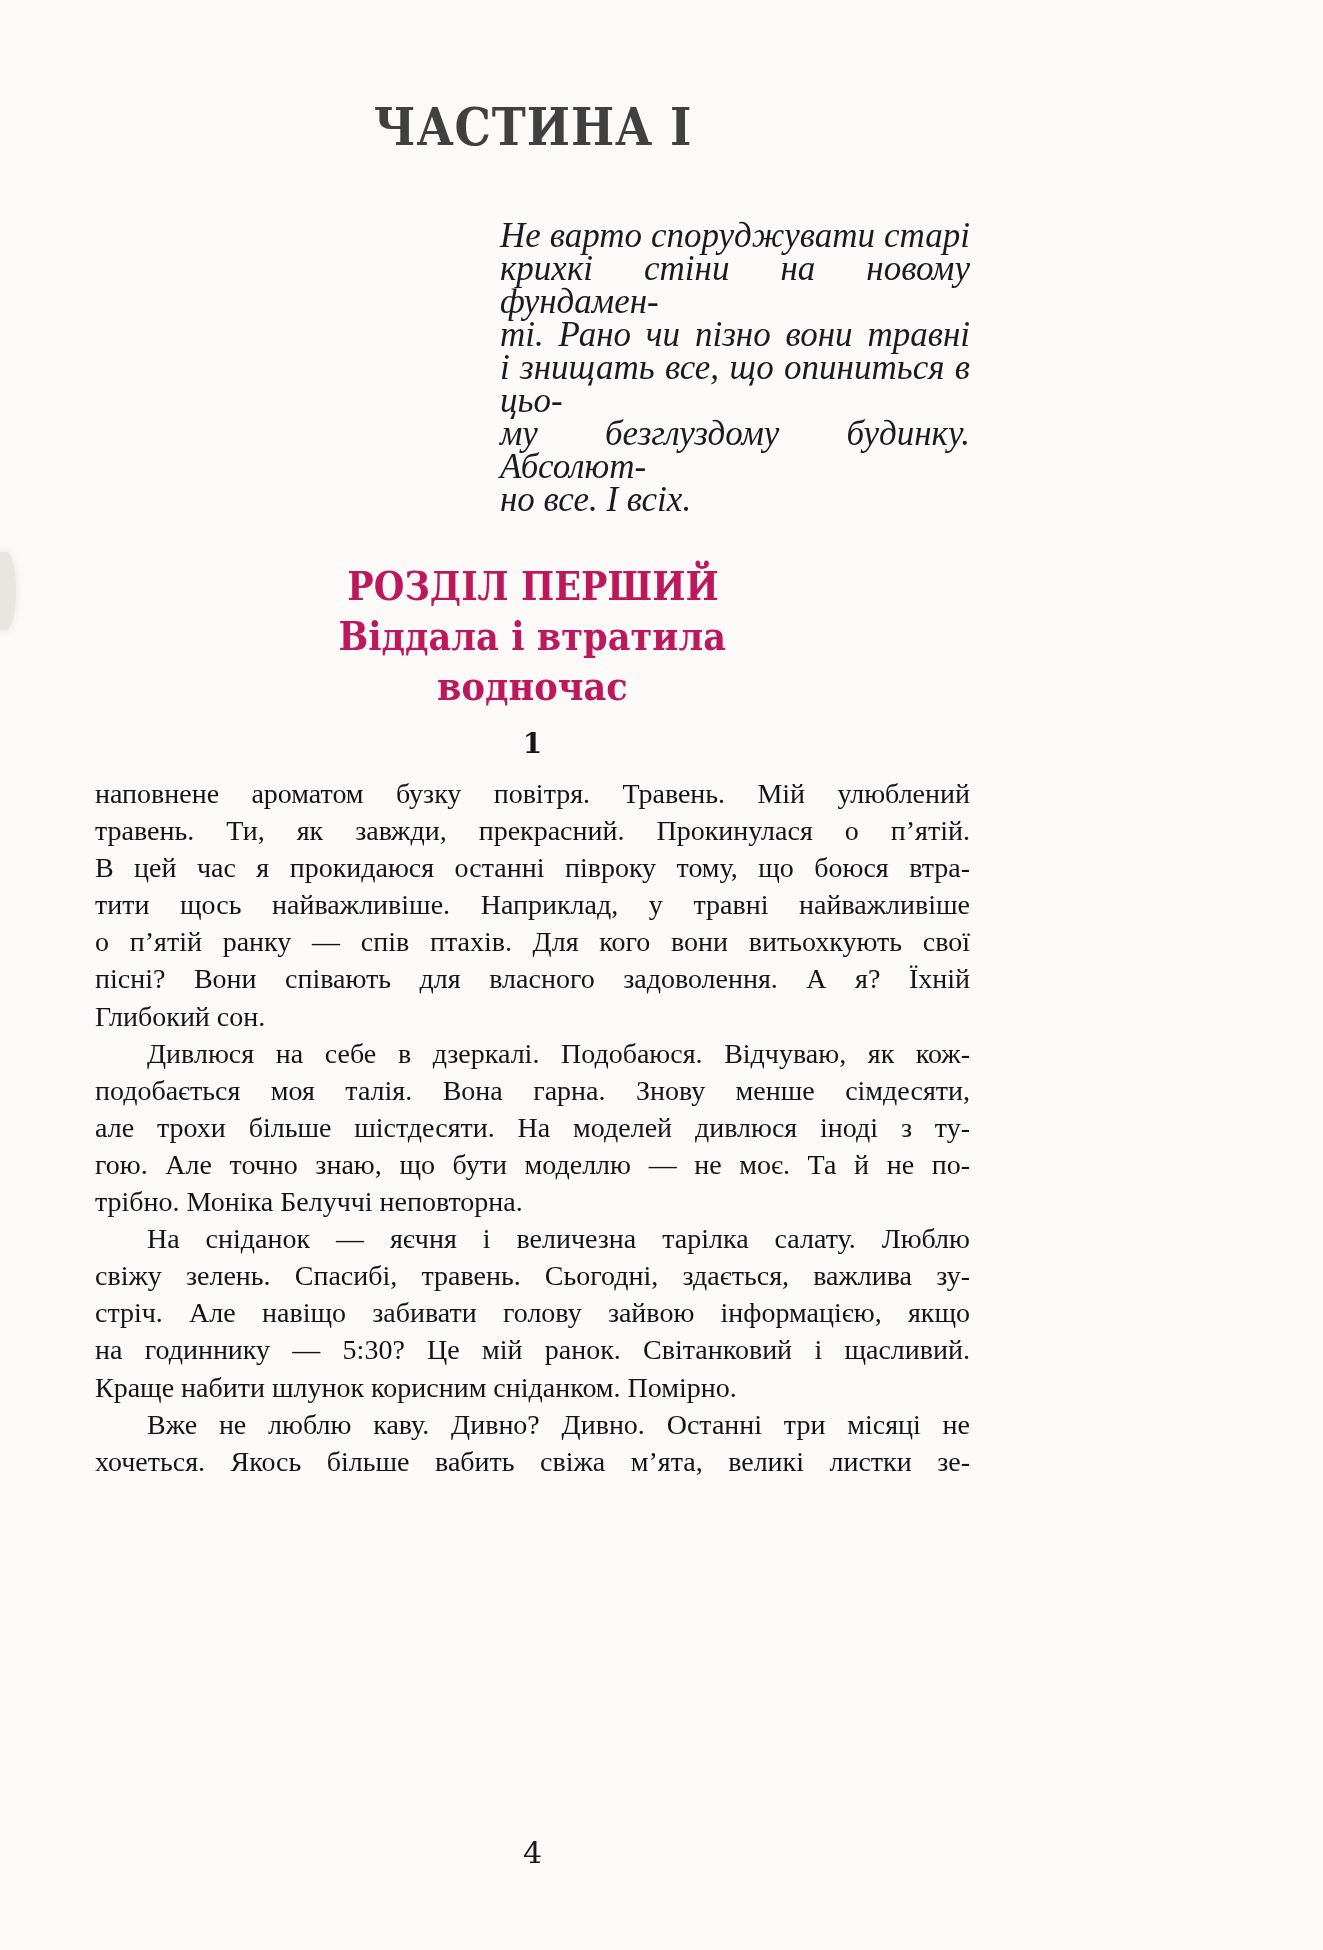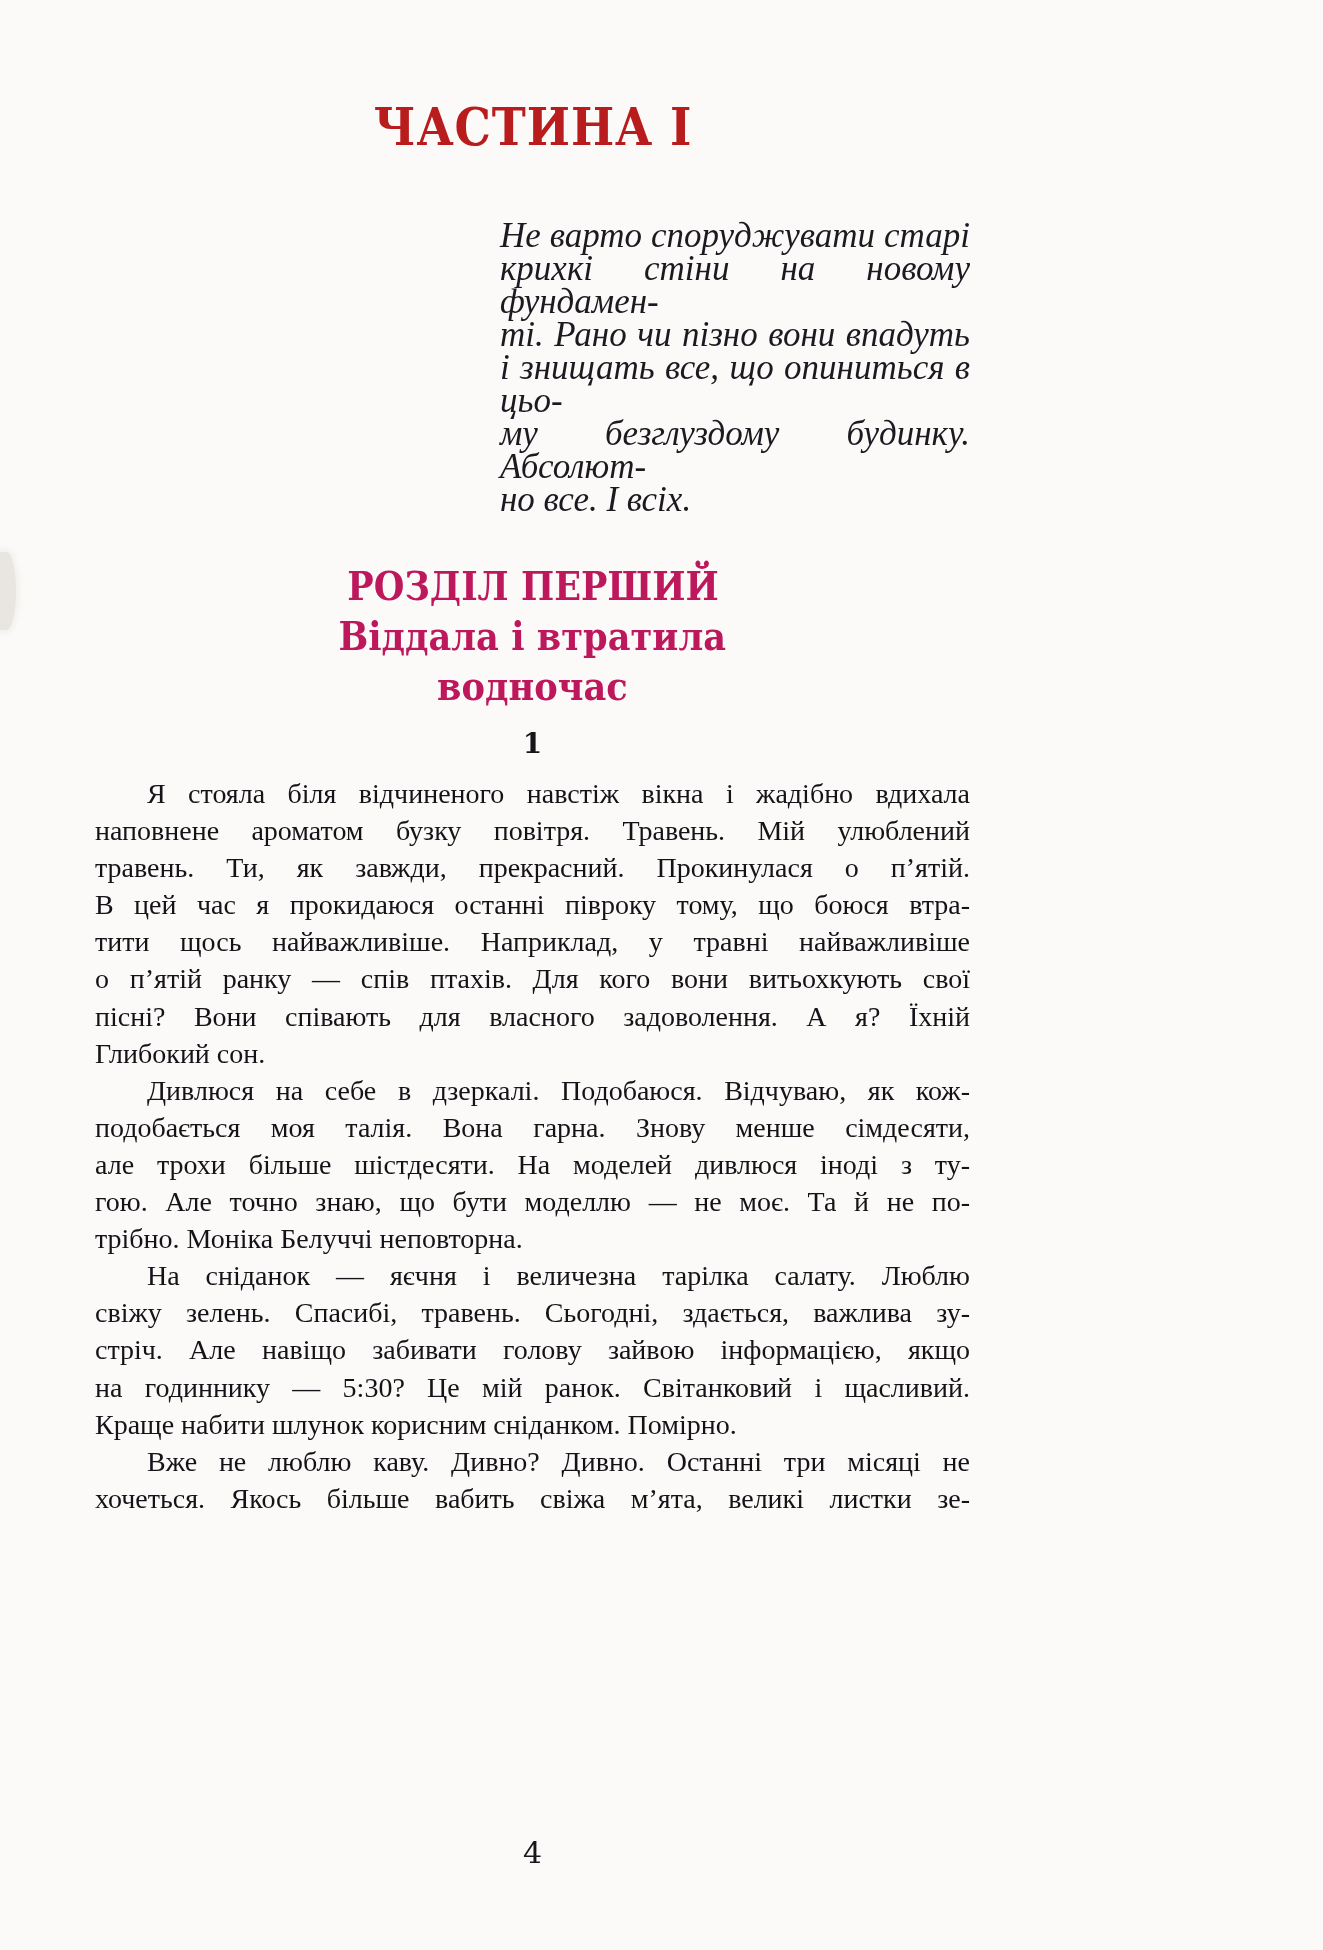--- a/index.html
+++ b/index.html
@@ -33,21 +33,21 @@
     border-radius: 0 60% 60% 0 / 0 50% 50% 0;
     box-shadow: 0 0 6px 2px #efece7;
   }
   .part-title {
     margin: 97px 0 0 0;
     text-align: center;
     font-size: 52px;
     line-height: 60px;
     font-weight: bold;
     font-family: "DejaVu Serif", serif;
-    color: #b91c1c;
+    color: #404040;
     letter-spacing: 1px;
   }
   .part-title .slab,
   .chapter .slab {
     display: inline-block;
     transform: scaleX(0.88);
     transform-origin: center;
     white-space: nowrap;
   }
   .epigraph {
@@ -118,38 +118,37 @@
 
   <div class="artifact"></div>
 
   <div class="column">
 
     <h1 class="part-title"><span class="slab">ЧАСТИНА I</span></h1>
 
     <div class="epigraph">
       <div class="ep-line just">Не варто споруджувати старі</div>
       <div class="ep-line just">крихкі стіни на новому фундамен-</div>
-      <div class="ep-line just">ті. Рано чи пізно вони впадуть</div>
+      <div class="ep-line just">ті. Рано чи пізно вони травні</div>
       <div class="ep-line just">і знищать все, що опиниться в цьо-</div>
       <div class="ep-line just">му безглуздому будинку. Абсолют-</div>
       <div class="ep-line">но все. І всіх.</div>
     </div>
 
     <div class="chapter">
       <h2 class="chapter-heading"><span class="slab">РОЗДІЛ ПЕРШИЙ</span></h2>
       <div class="chapter-subtitle"><span class="slab">Віддала і втратила</span></div>
       <div class="chapter-subtitle"><span class="slab">водночас</span></div>
     </div>
 
     <div class="section-number">1</div>
 
     <div class="body-text">
 
       <div class="para">
-        <div class="bl ind just">Я стояла біля відчиненого навстіж вікна і жадібно вдихала</div>
         <div class="bl just">наповнене ароматом бузку повітря. Травень. Мій улюблений</div>
         <div class="bl just">травень. Ти, як завжди, прекрасний. Прокинулася о п’ятій.</div>
         <div class="bl just">В цей час я прокидаюся останні півроку тому, що боюся втра-</div>
         <div class="bl just">тити щось найважливіше. Наприклад, у травні найважливіше</div>
         <div class="bl just">о п’ятій ранку — спів птахів. Для кого вони витьохкують свої</div>
         <div class="bl just">пісні? Вони співають для власного задоволення. А я? Їхній</div>
         <div class="bl">Глибокий сон.</div>
       </div>
 
       <div class="para">

